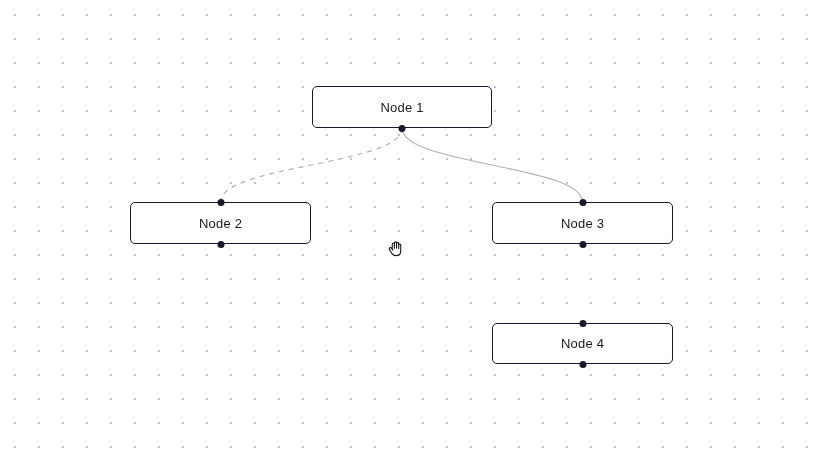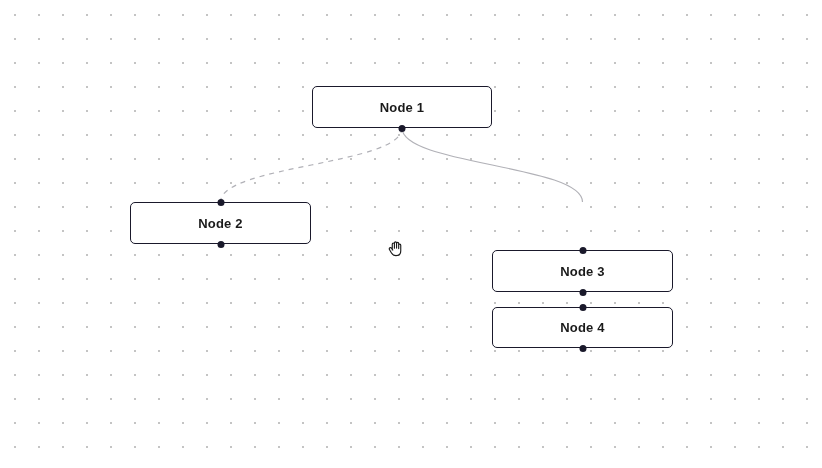--- a/index.html
+++ b/index.html
@@ -42,21 +42,20 @@
     background:var(--node-bg);
     border:1.5px solid var(--node-border);
     border-radius:5px;
     display:flex;align-items:center;justify-content:center;
     cursor:grab;
   }
   .rf-node .label{
     font-size:13px;
     color:var(--text);
     letter-spacing:.2px;
-    font-weight:bold;
   }
   .handle{
     position:absolute;
     left:50%;
     width:7px;height:7px;
     border-radius:50%;
     background:var(--handle);
     transform:translateX(-50%);
   }
   .handle.top{top:-4.5px;}
@@ -81,27 +80,27 @@
     <span class="label">Node 1</span>
     <span class="handle bottom"></span>
   </div>
 
   <div class="rf-node" style="left: 130px; top: 202px; width: 181px; height: 42px; text-align: center;">
     <span class="handle top"></span>
     <span class="label">Node 2</span>
     <span class="handle bottom"></span>
   </div>
 
-  <div class="rf-node" style="left: 492px; top: 202px; width: 181px; height: 42px; margin-top: 48px;">
+  <div class="rf-node" style="left: 492px; top: 202px; width: 181px; height: 42px;">
     <span class="handle top"></span>
     <span class="label">Node 3</span>
     <span class="handle bottom"></span>
   </div>
 
-  <div class="rf-node" style="left: 492px; top: 307px; width: 181px; height: 41px;">
+  <div class="rf-node" style="left: 492px; top: 323px; width: 181px; height: 41px;">
     <span class="handle top"></span>
     <span class="label">Node 4</span>
     <span class="handle bottom"></span>
   </div>
 
   <svg class="cursor-icon" viewBox="0 0 24 24" style="left: 385px; top: 238px;">
     <path d="M8.3 13.6 V7.0 c0-.68.55-1.25 1.22-1.25 .68 0 1.23.57 1.23 1.25 V11.6
              M10.75 11.6 V5.6 c0-.68.55-1.25 1.22-1.25 .68 0 1.23.57 1.23 1.25 V11.5
              M13.2 11.5 V6.3 c0-.68.55-1.25 1.22-1.25 .68 0 1.23.57 1.23 1.25 V12.1
              M15.65 12.1 V8.2 c0-.65.52-1.18 1.18-1.18 .65 0 1.17.53 1.17 1.18 v6.4

